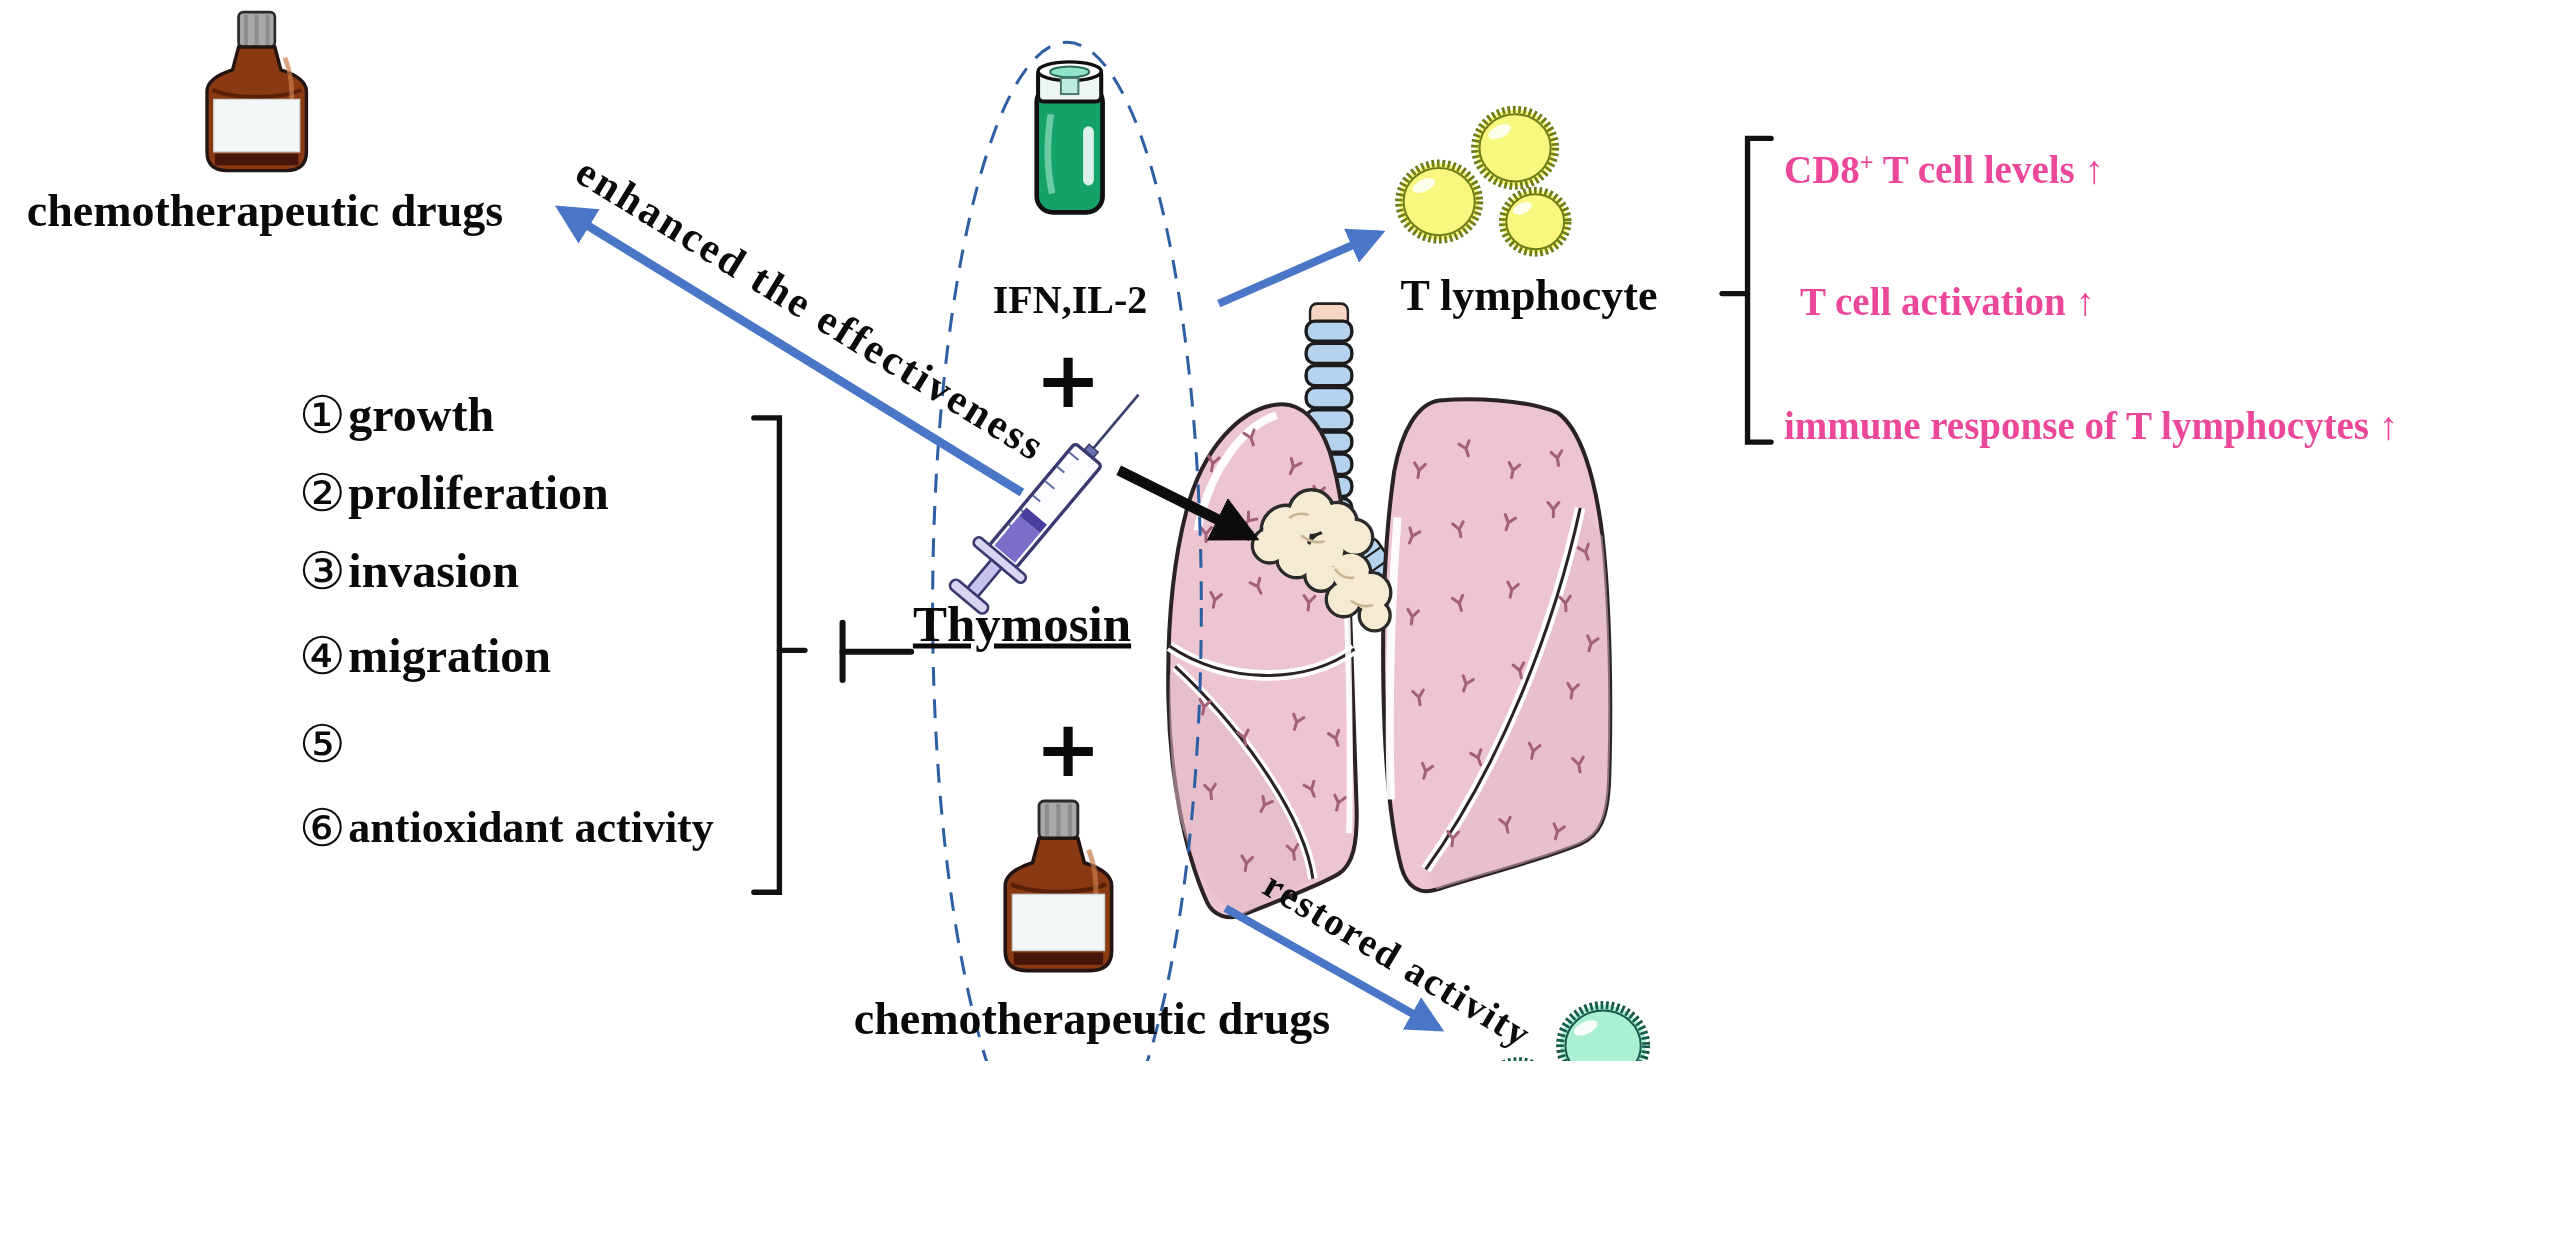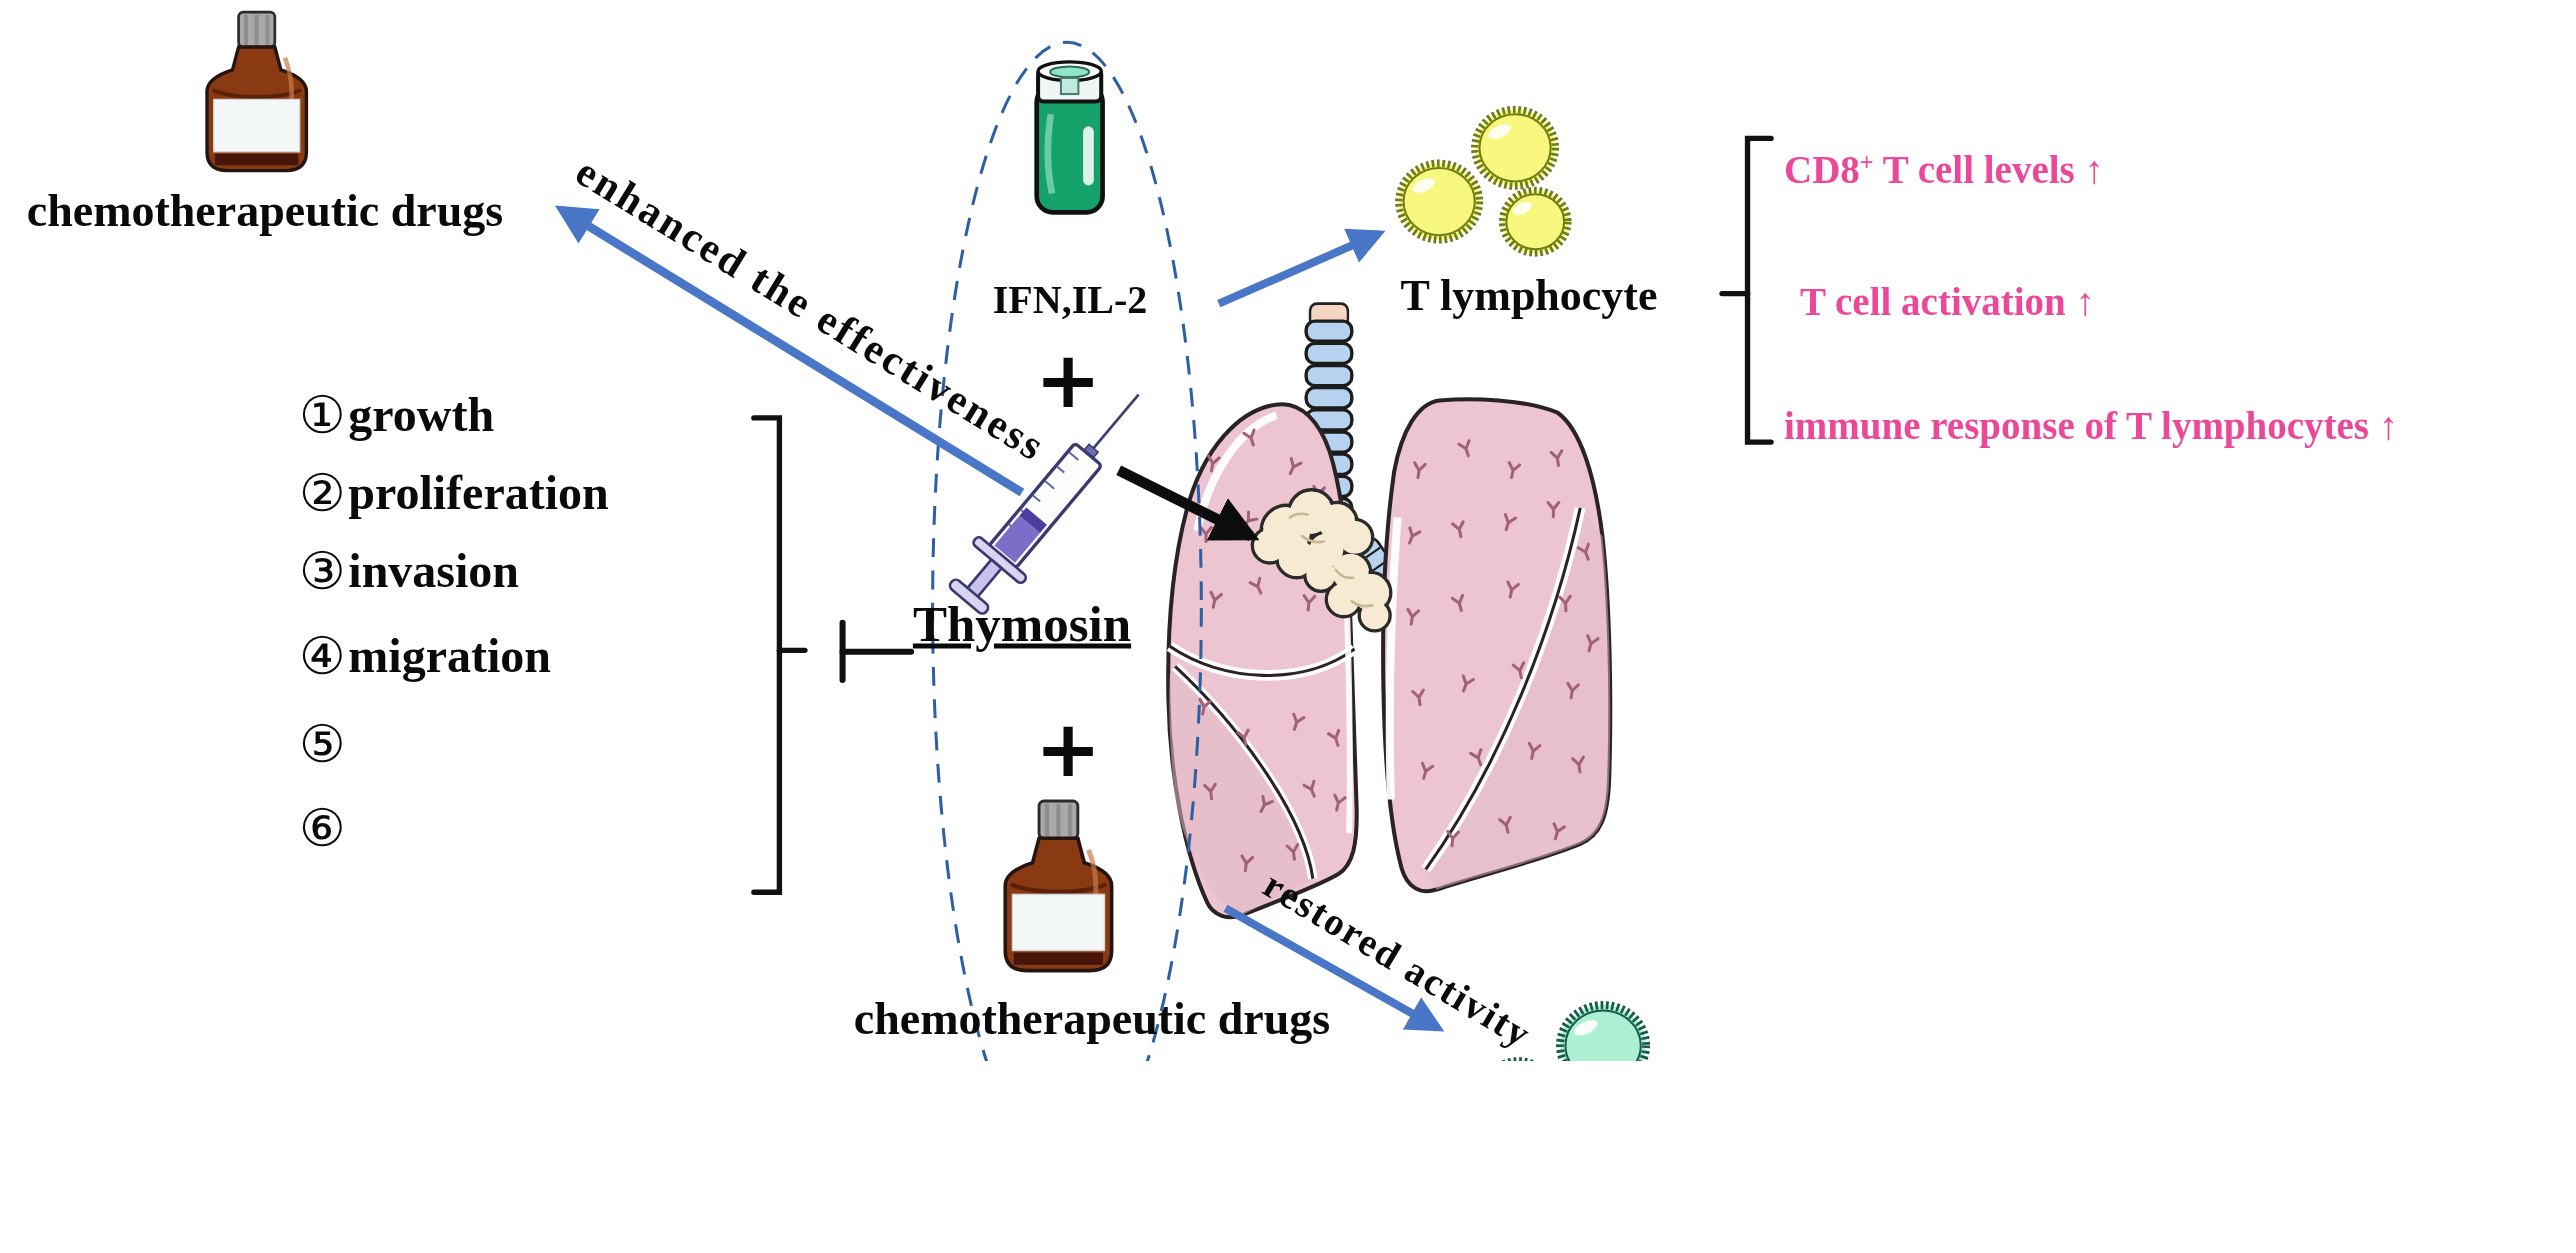--- a/index.html
+++ b/index.html
@@ -312,20 +312,21 @@
 </div>
 <div class="proc" style="top:656px;">
   <span class="num">④</span>
   <span>migration</span>
 </div>
 <div class="proc" style="top:744px;">
   <span class="num">⑤</span>
 </div>
 <div class="proc" style="top:828px;font-size:44px;">
   <span class="num">⑥</span>
+  <span>antioxidant activity</span>
 </div>
 
 <div class="out" style="top:169px;">
   <span>CD8</span><span class="sup">+</span><span> T cell levels ↑</span>
 </div>
 <div class="out" style="top:301px;margin-left:16px;">
   <span></span><span class="sup"></span><span>T cell activation ↑</span>
 </div>
 <div class="out" style="top:425px;text-align:right;">
   <span></span><span class="sup"></span><span>immune response of T lymphocytes ↑</span>

